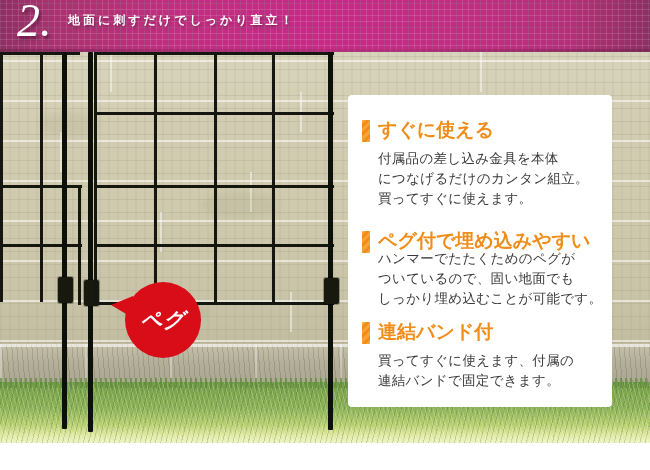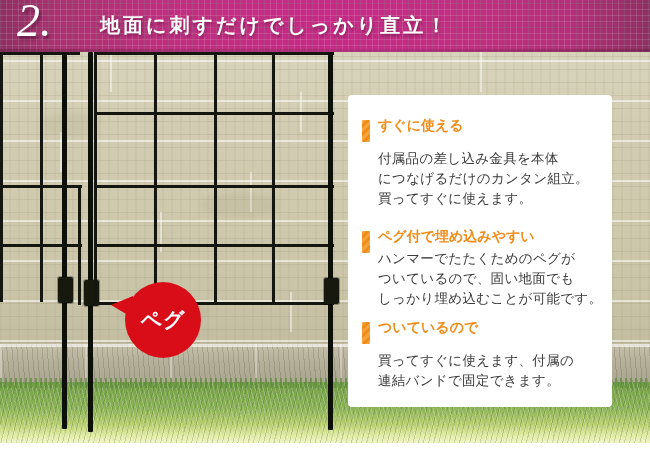--- a/index.html
+++ b/index.html
@@ -15,23 +15,23 @@
             repeating-linear-gradient(90deg, rgba(255,255,255,.13) 0 1px, rgba(0,0,0,0) 1px 6px),
             repeating-linear-gradient(0deg, rgba(0,0,0,.14) 0 1px, rgba(0,0,0,0) 1px 24px),
             repeating-linear-gradient(90deg, rgba(0,0,0,.14) 0 1px, rgba(0,0,0,0) 1px 24px),
             linear-gradient(90deg,#8e2f63 0%,#a8326f 8%,#bf2f7f 26%,#c62a86 50%,#bf2f80 72%,#b33079 88%,#8d2f62 100%);}
   .header:after{content:"";position:absolute;left:0;right:0;bottom:0;height:3px;
           background:linear-gradient(90deg,#6d2049,#9c2a6b 30%,#a82c73 60%,#6d2049);opacity:.55;}
 
   .num{position:absolute;left:17px;top:-2px;font-family:"Liberation Serif","DejaVu Serif",serif;
        font-style:italic;font-size:46px;color:#ffffff;letter-spacing:0px;
        text-shadow:2px 3px 3px rgba(70,10,45,.55);line-height:1;z-index:2;}
-  .htitle{position:absolute;left:80px;top:12px;font-size:20px;color:#ffffff;font-weight:bold;
+  .htitle{position:absolute;left:68px;top:12px;font-size:12px;color:#ffffff;font-weight:bold;
        letter-spacing:3px;text-shadow:1px 2px 3px rgba(80,10,50,.5);z-index:2;
-       font-family:"DejaVu Sans","Liberation Sans",sans-serif;padding-left:20px;}
+       font-family:"DejaVu Sans","Liberation Sans",sans-serif;}
 
   
   .photo{position:absolute;left:0;top:52px;width:650px;height:391px;overflow:hidden;}
 
   
   .wall{position:absolute;left:0;top:0;width:650px;height:330px;
         background:
           repeating-linear-gradient(0deg, rgba(255,255,255,.55) 0 2px, rgba(0,0,0,0) 2px 40px),
           repeating-linear-gradient(0deg, rgba(120,110,85,.14) 0 1px, rgba(0,0,0,0) 1px 13px),
           repeating-linear-gradient(90deg, rgba(150,140,115,.10) 0 2px, rgba(0,0,0,0) 2px 9px),
@@ -60,37 +60,37 @@
   .trellis{position:absolute;left:0;top:0;width:650px;height:391px;}
   .bar{position:absolute;background:#14160f;}
   .bar.h{height:3px;}
   .bar.v{width:3px;}
   .post{position:absolute;width:5px;background:#0d0f09;border-radius:1px;}
   .peg{position:absolute;width:15px;height:26px;background:#17190f;border-radius:2px;
        box-shadow:0 0 0 1px rgba(0,0,0,.3);}
 
   
   .callout{position:absolute;left:125px;top:230px;width:76px;height:76px;border-radius:50%;
-       background:#d80d17;z-index:8;}
+       background:#d80d17;z-index:8;font-style:italic;}
   .callout .tail{position:absolute;left:-14px;top:14px;width:0;height:0;
        border-top:9px solid transparent;border-bottom:13px solid transparent;
        border-right:22px solid #d80d17;}
   .callout .ctxt{position:absolute;left:0;top:0;width:76px;height:76px;
        display:flex;align-items:center;justify-content:center;color:#ffffff;
        font-size:21px;font-weight:bold;letter-spacing:1px;
        font-family:"DejaVu Sans","Liberation Sans",sans-serif;}
 
   
   .panel{position:absolute;left:348px;top:95px;width:264px;height:312px;background:#ffffff;
        border-radius:4px;z-index:9;padding:0;box-sizing:border-box;}
 
   .feat{position:absolute;left:0;width:264px;}
   .fbar{position:absolute;left:14px;top:3px;width:8px;height:22px;border-radius:1px;
        background:repeating-linear-gradient(135deg,#f7a33c 0 3px,#f08c18 3px 6px);}
-  .fhead{position:absolute;left:30px;top:0;font-size:14px;font-weight:bold;color:#f08c18;
+  .fhead{position:absolute;left:30px;top:0;font-size:19px;font-weight:bold;color:#f08c18;
        letter-spacing:0px;white-space:nowrap;
        font-family:"DejaVu Sans","Liberation Sans",sans-serif;}
   .fbody{position:absolute;left:30px;font-size:13.5px;color:#3b3b3b;line-height:20px;
        letter-spacing:.3px;white-space:pre-line;
        font-family:Liberation Mono, monospace;}
 </style>
 </head>
 <body>
 
 <div class="page">
@@ -172,20 +172,20 @@
     <div class="feat" style="top:133px">
       <div class="fbar"></div>
       <div class="fhead">ペグ付で埋め込みやすい</div>
       <div class="fbody" style="top:22px">ハンマーでたたくためのペグが
 ついているので、固い地面でも
 しっかり埋め込むことが可能です。</div>
     </div>
 
     <div class="feat" style="top:224px">
       <div class="fbar"></div>
-      <div class="fhead">ついているので</div>
+      <div class="fhead">連結バンド付</div>
       <div class="fbody" style="top:33px">買ってすぐに使えます、付属の
 連結バンドで固定できます。</div>
     </div>
 
   </div>
 
 </div>
 
 </body></html>

